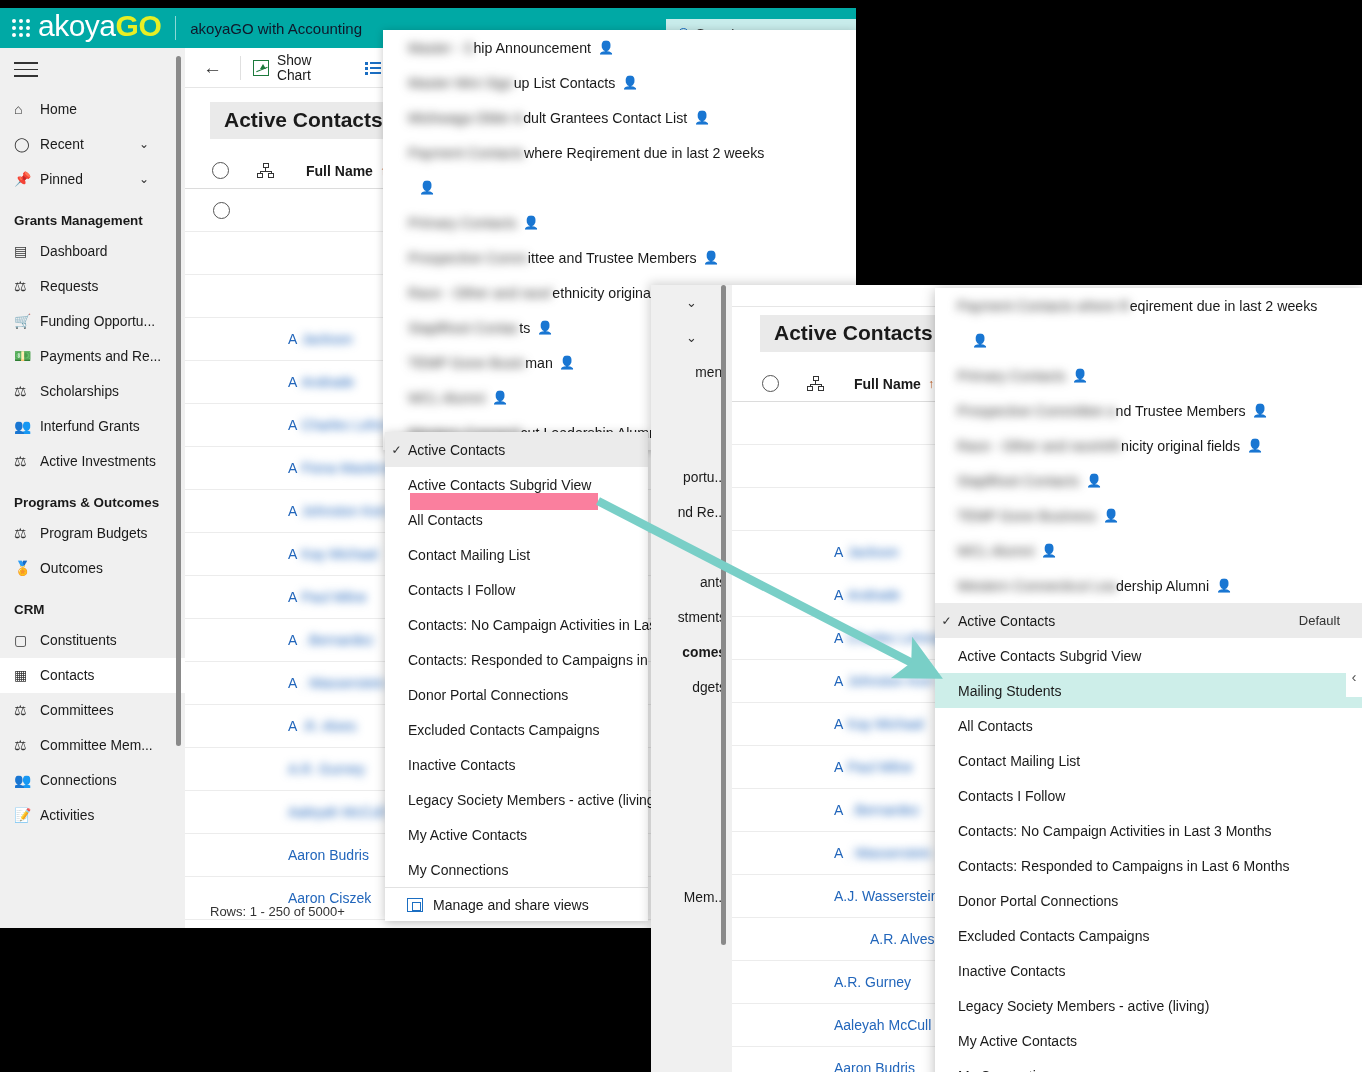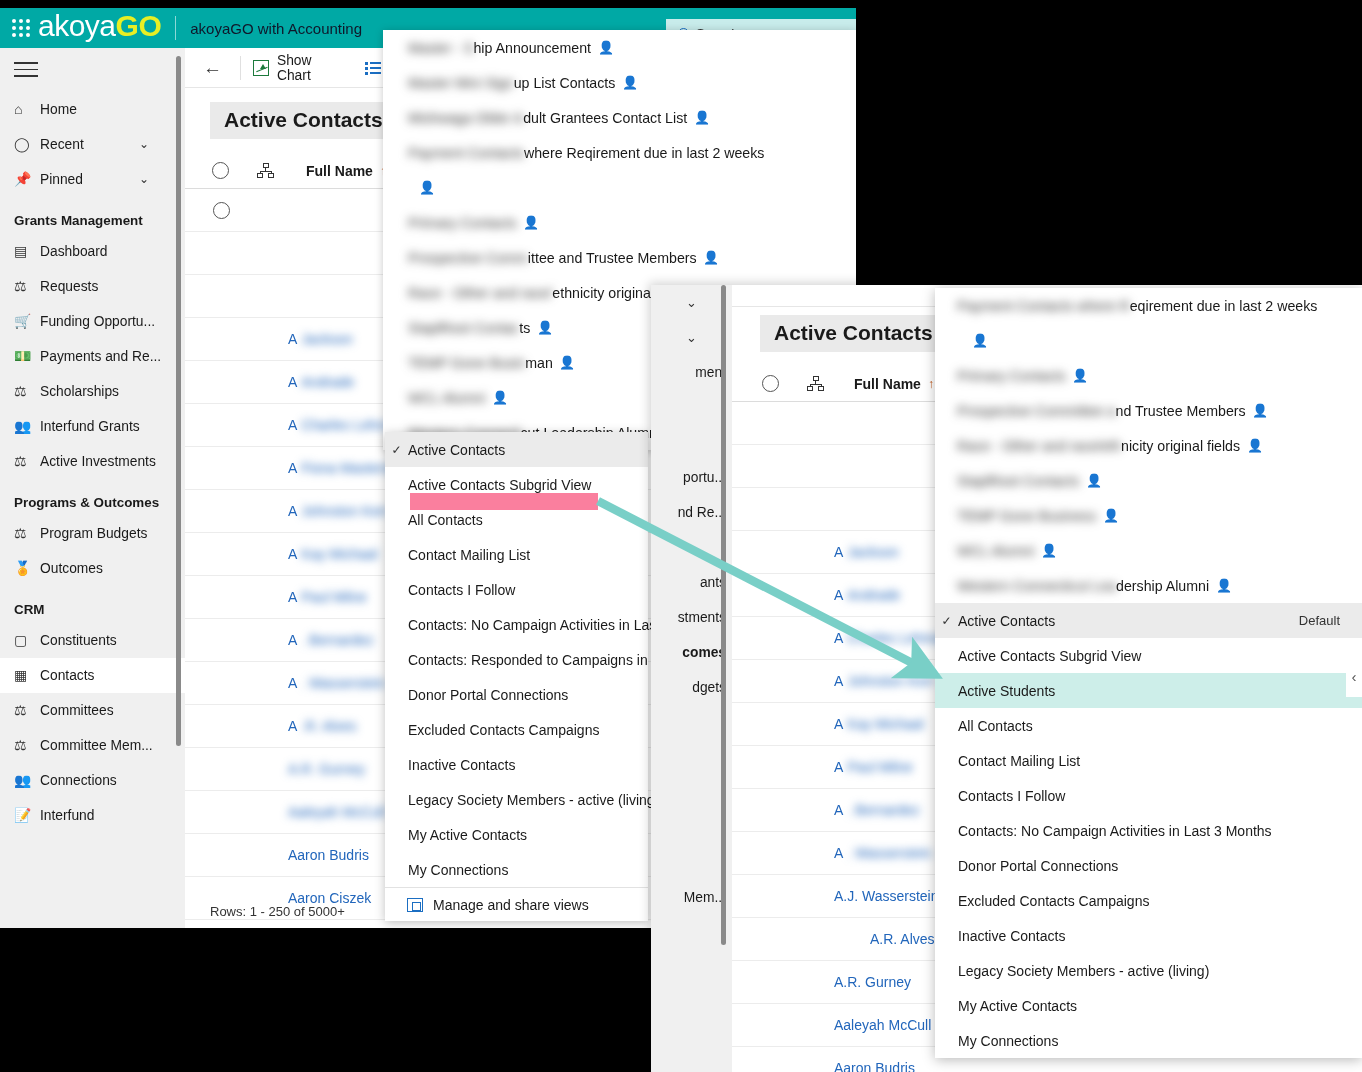--- a/index.html
+++ b/index.html
@@ -265,21 +265,21 @@
       <div class="nav-item">
         <span class="ic">⚖</span>
         <span class="lbl">Committee Mem...</span>
         </div>
       <div class="nav-item">
         <span class="ic">👥</span>
         <span class="lbl">Connections</span>
         </div>
       <div class="nav-item">
         <span class="ic">📝</span>
-        <span class="lbl">Interfund</span>
+        <span class="lbl">Activities</span>
         </div>
 
       <div class="scroll-thumb"></div>
 
     </div>
 
     <div class="content1">
       <div class="cmdbar">
         <span class="backarrow">←</span>
         <span class="cmd-sep"></span>
@@ -641,33 +641,36 @@
 
     <div class="item checked">
       <span class="ck">✓</span>
       <span>Active Contacts</span>
       <span class="deflt">Default</span>
     </div>
     <div class="item">
         <span>Active Contacts Subgrid View</span>
       </div>
     <div class="item hl">
-        <span>Active Students</span>
+        <span>Mailing Students</span>
       </div>
     <div class="item">
         <span>All Contacts</span>
       </div>
     <div class="item">
         <span>Contact Mailing List</span>
       </div>
     <div class="item">
         <span>Contacts I Follow</span>
       </div>
     <div class="item">
         <span>Contacts: No Campaign Activities in Last 3 Months</span>
+      </div>
+    <div class="item">
+        <span>Contacts: Responded to Campaigns in Last 6 Months</span>
       </div>
     <div class="item">
         <span>Donor Portal Connections</span>
       </div>
     <div class="item">
         <span>Excluded Contacts Campaigns</span>
       </div>
     <div class="item">
         <span>Inactive Contacts</span>
       </div>

